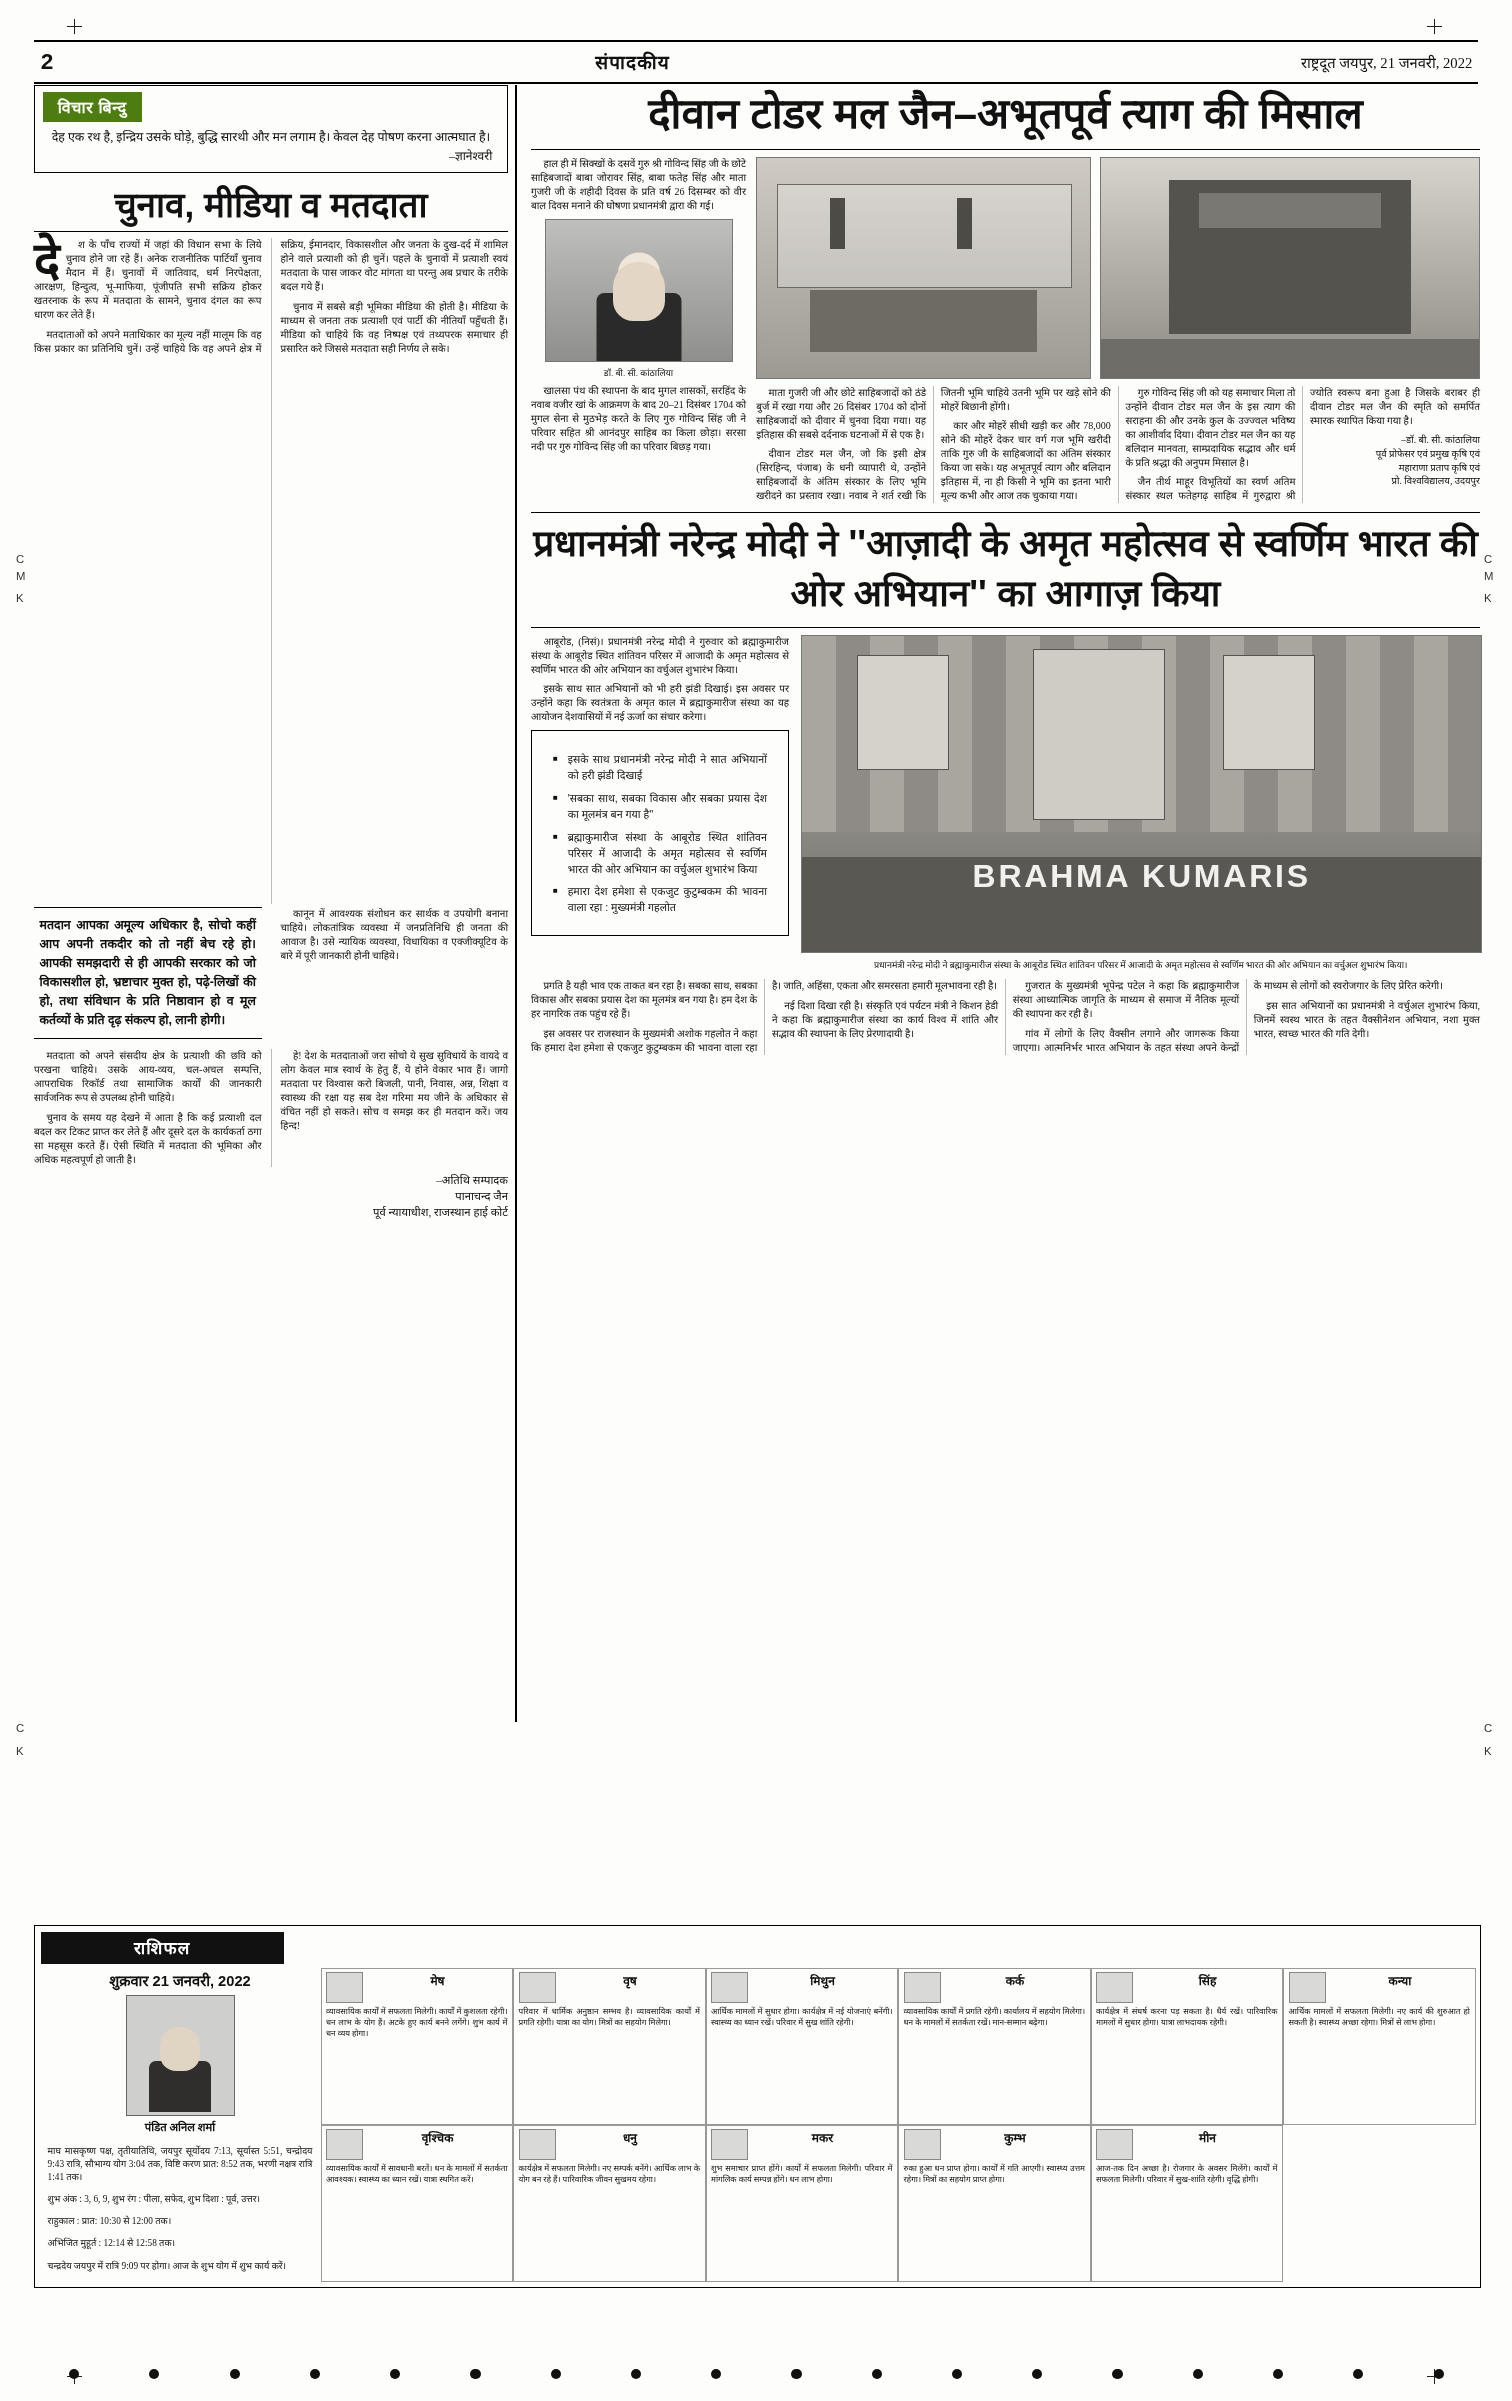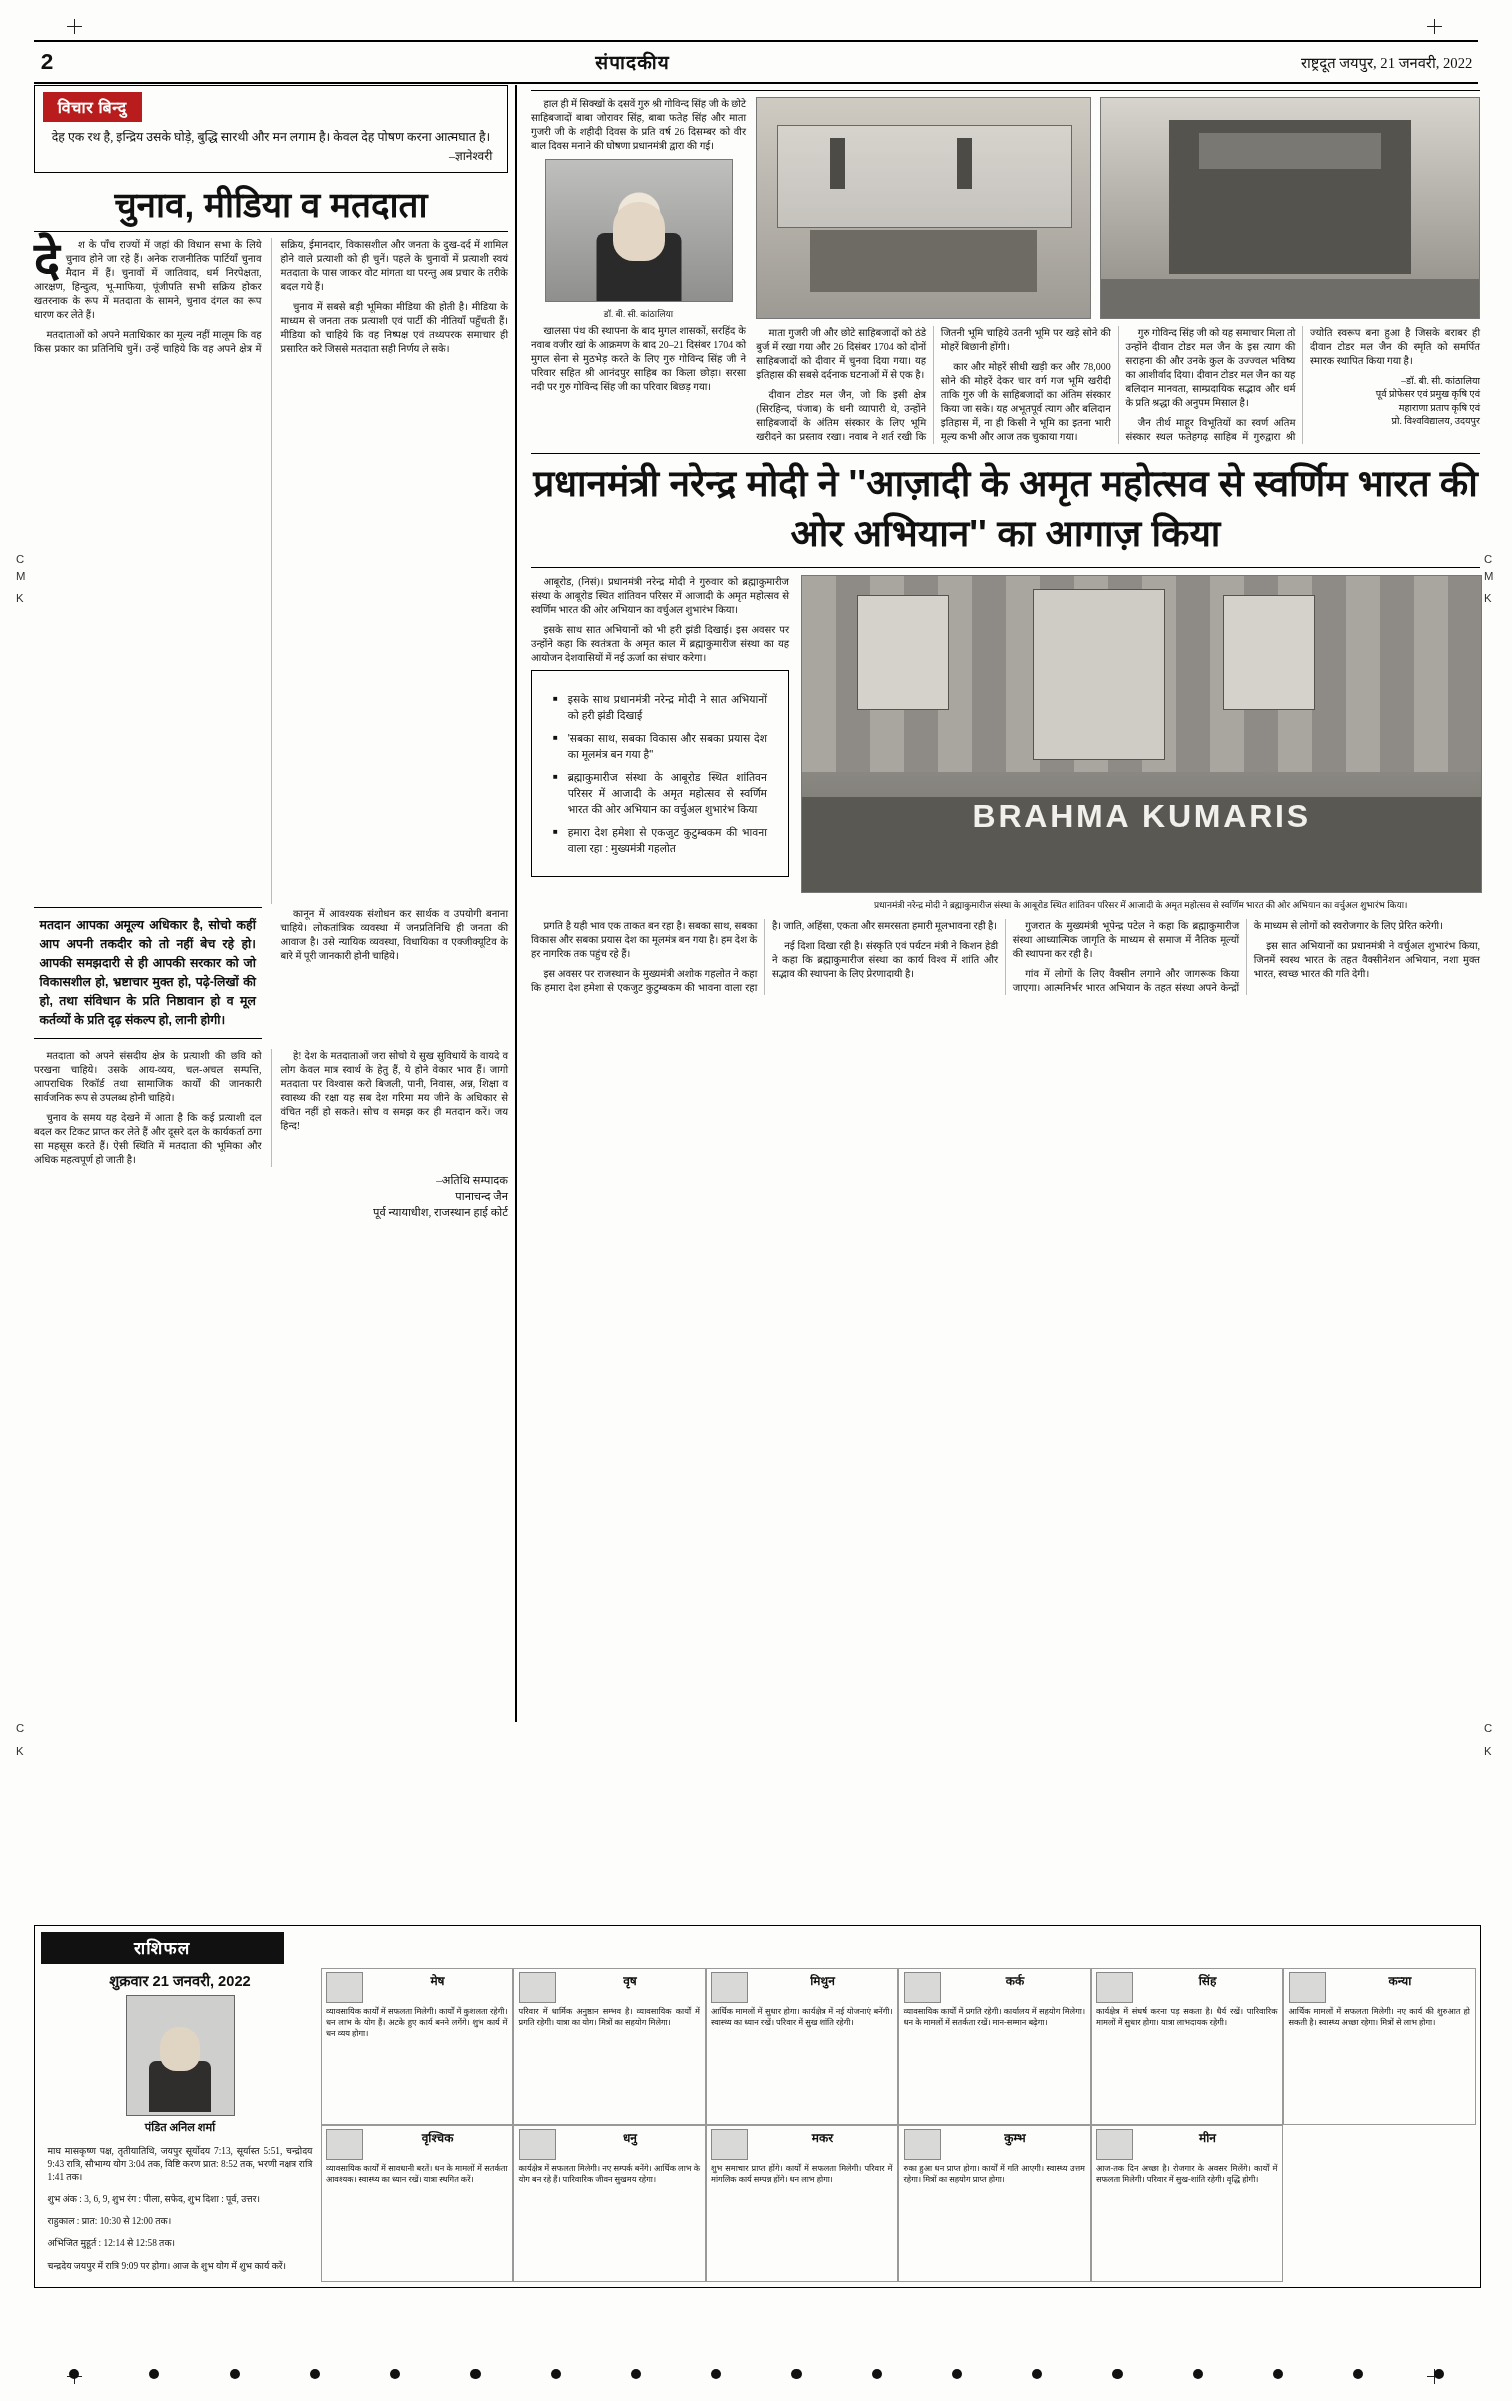--- a/index.html
+++ b/index.html
@@ -45,21 +45,21 @@
   }
   .col p{margin:0 0 5.6px 0;text-indent:12.4px;}
 
   
   .leftrail{position:absolute;left:34px;top:85px;width:474px;}
   .vichar-box{
     border:1.7px solid #000;padding:0 0 8px 0;position:relative;
     margin-bottom:8px;
   }
   .vichar-tab{
-    display:inline-block;background:#b91c1c;color:#fff;
+    display:inline-block;background:#4d7c0f;color:#fff;
     font-family:"Liberation Sans",sans-serif;font-weight:bold;
     font-size:16px;padding:4px 14.7px;margin:5.6px 0 0 8px;
     letter-spacing:0.6px;
   }
   .vichar-text{
     text-align:center;font-size:12.4px;line-height:18.6px;padding:6.8px 13.6px 0 13.6px;
   }
   .vichar-src{text-align:right;font-size:12px;padding:0 14.7px;}
   .lead-head{
     text-align:center;font-family:"Liberation Sans",sans-serif;
@@ -187,20 +187,21 @@
 
     <div class="sig">
       <div>–अतिथि सम्पादक</div>
       <div>पानाचन्द जैन</div>
       <div>पूर्व न्यायाधीश, राजस्थान हाई कोर्ट</div>
     </div>
   </div>
 
   <div class="mainarea">
 
+    <div class="story-head">दीवान टोडर मल जैन–अभूतपूर्व त्याग की मिसाल</div>
     <div class="rule-thin"></div>
 
     <div style="display:flex;gap:10.2px;align-items:flex-start;margin-top:3.4px;">
       <div class="col" style="width:215px;">
         <p>हाल ही में सिक्खों के दसवें गुरु श्री गोविन्द सिंह जी के छोटे साहिबजादों बाबा जोरावर सिंह, बाबा फतेह सिंह और माता गुजरी जी के शहीदी दिवस के प्रति वर्ष 26 दिसम्बर को वीर बाल दिवस मनाने की घोषणा प्रधानमंत्री द्वारा की गई।</p>
         <div class="photo" style="width:186px;height:141px;margin:3.4px auto;">
           <div class="ph-inner" style="background:
              radial-gradient(circle at 50% 38%, #efe6da 0 16%, rgba(0,0,0,0) 17%),
              linear-gradient(#bfbfbd,#8f8f8d);"></div>
           <div style="position:absolute;left:50%;top:52%;transform:translateX(-50%);width:85px;height:68px;background:#2a2a2a;border-radius:8px 8px 0 0;"></div>

